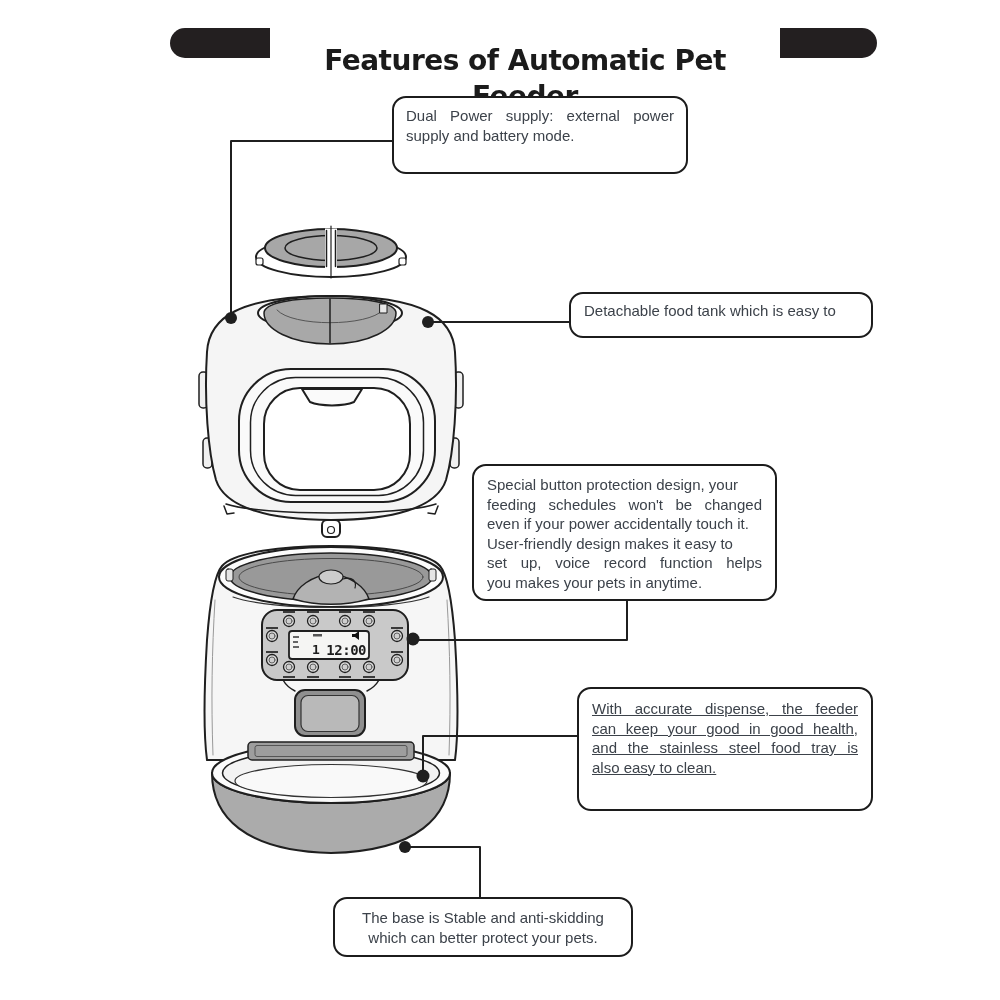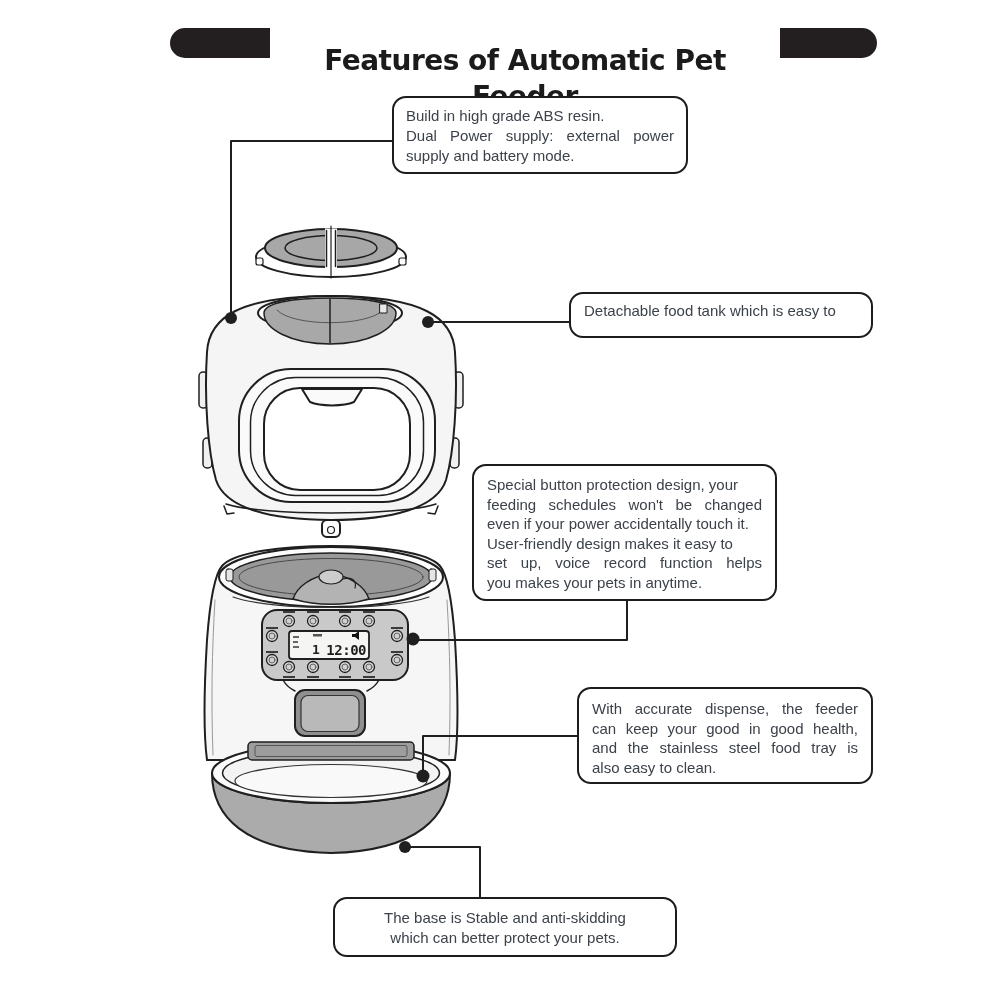--- a/index.html
+++ b/index.html
@@ -15,22 +15,22 @@
   
   .callout{position:absolute;box-sizing:border-box;background:#ffffff;
            border:2px solid #1c1c1c;border-radius:14px;color:#3c424a;
            font-size:15px;overflow:hidden;}
   .callout .ln{display:block;text-align:left;}
   .callout .ln.sp{text-align:justify;text-align-last:justify;}
   .callout .ln.ct{text-align:center;}
   .co-power{left:392px;top:96px;width:296px;height:78px;padding:8px 12px;line-height:20px;}
   .co-tank{left:569px;top:292px;width:304px;height:46px;padding:7px 13px;line-height:20px;}
   .co-buttons{left:472px;top:442px;width:305px;height:137px;padding:9px 13px;line-height:19.5px;margin-top:22px;}
-  .co-dispense{left:577px;top:687px;width:296px;height:97px;padding:10px 13px;line-height:19.5px;}
-  .co-base{left:333px;top:897px;width:344px;height:60px;padding:9px 12px;line-height:20px;}
+  .co-dispense{left:577px;top:687px;width:296px;height:124px;padding:10px 13px;line-height:19.5px;text-decoration:underline;}
+  .co-base{left:333px;top:897px;width:300px;height:60px;padding:9px 12px;line-height:20px;}
   
   .art{position:absolute;left:0;top:0;width:1000px;height:1000px;}
   .lcd-time{font-family:"DejaVu Sans Mono",monospace;font-weight:700;font-size:14px;
             letter-spacing:-0.5px;fill:#1d1d1d;}
   .lcd-day{font-family:"DejaVu Sans Mono",monospace;font-weight:700;font-size:13px;fill:#1d1d1d;}
 </style>
 </head>
 <body>
 
 <div class="stage">
@@ -201,21 +201,20 @@
         <circle cx="405" cy="847" r="6"></circle>
       </g>
     </g>
   </svg>
 
   <div class="title-bar bar-left"></div>
   <h1 class="page-title">Features of Automatic Pet Feeder</h1>
   <div class="title-bar bar-right"></div>
 
   <div class="callout co-power">
-    <span class="ln">Build in high grade ABS resin.</span>
     <span class="ln sp">Dual Power supply: external power</span>
     <span class="ln">supply and battery mode.</span>
   </div>
 
   <div class="callout co-tank">
     <span class="ln">Detachable food tank which is easy to</span>
   </div>
 
   <div class="callout co-buttons">
     <span class="ln">Special button protection design, your</span>

